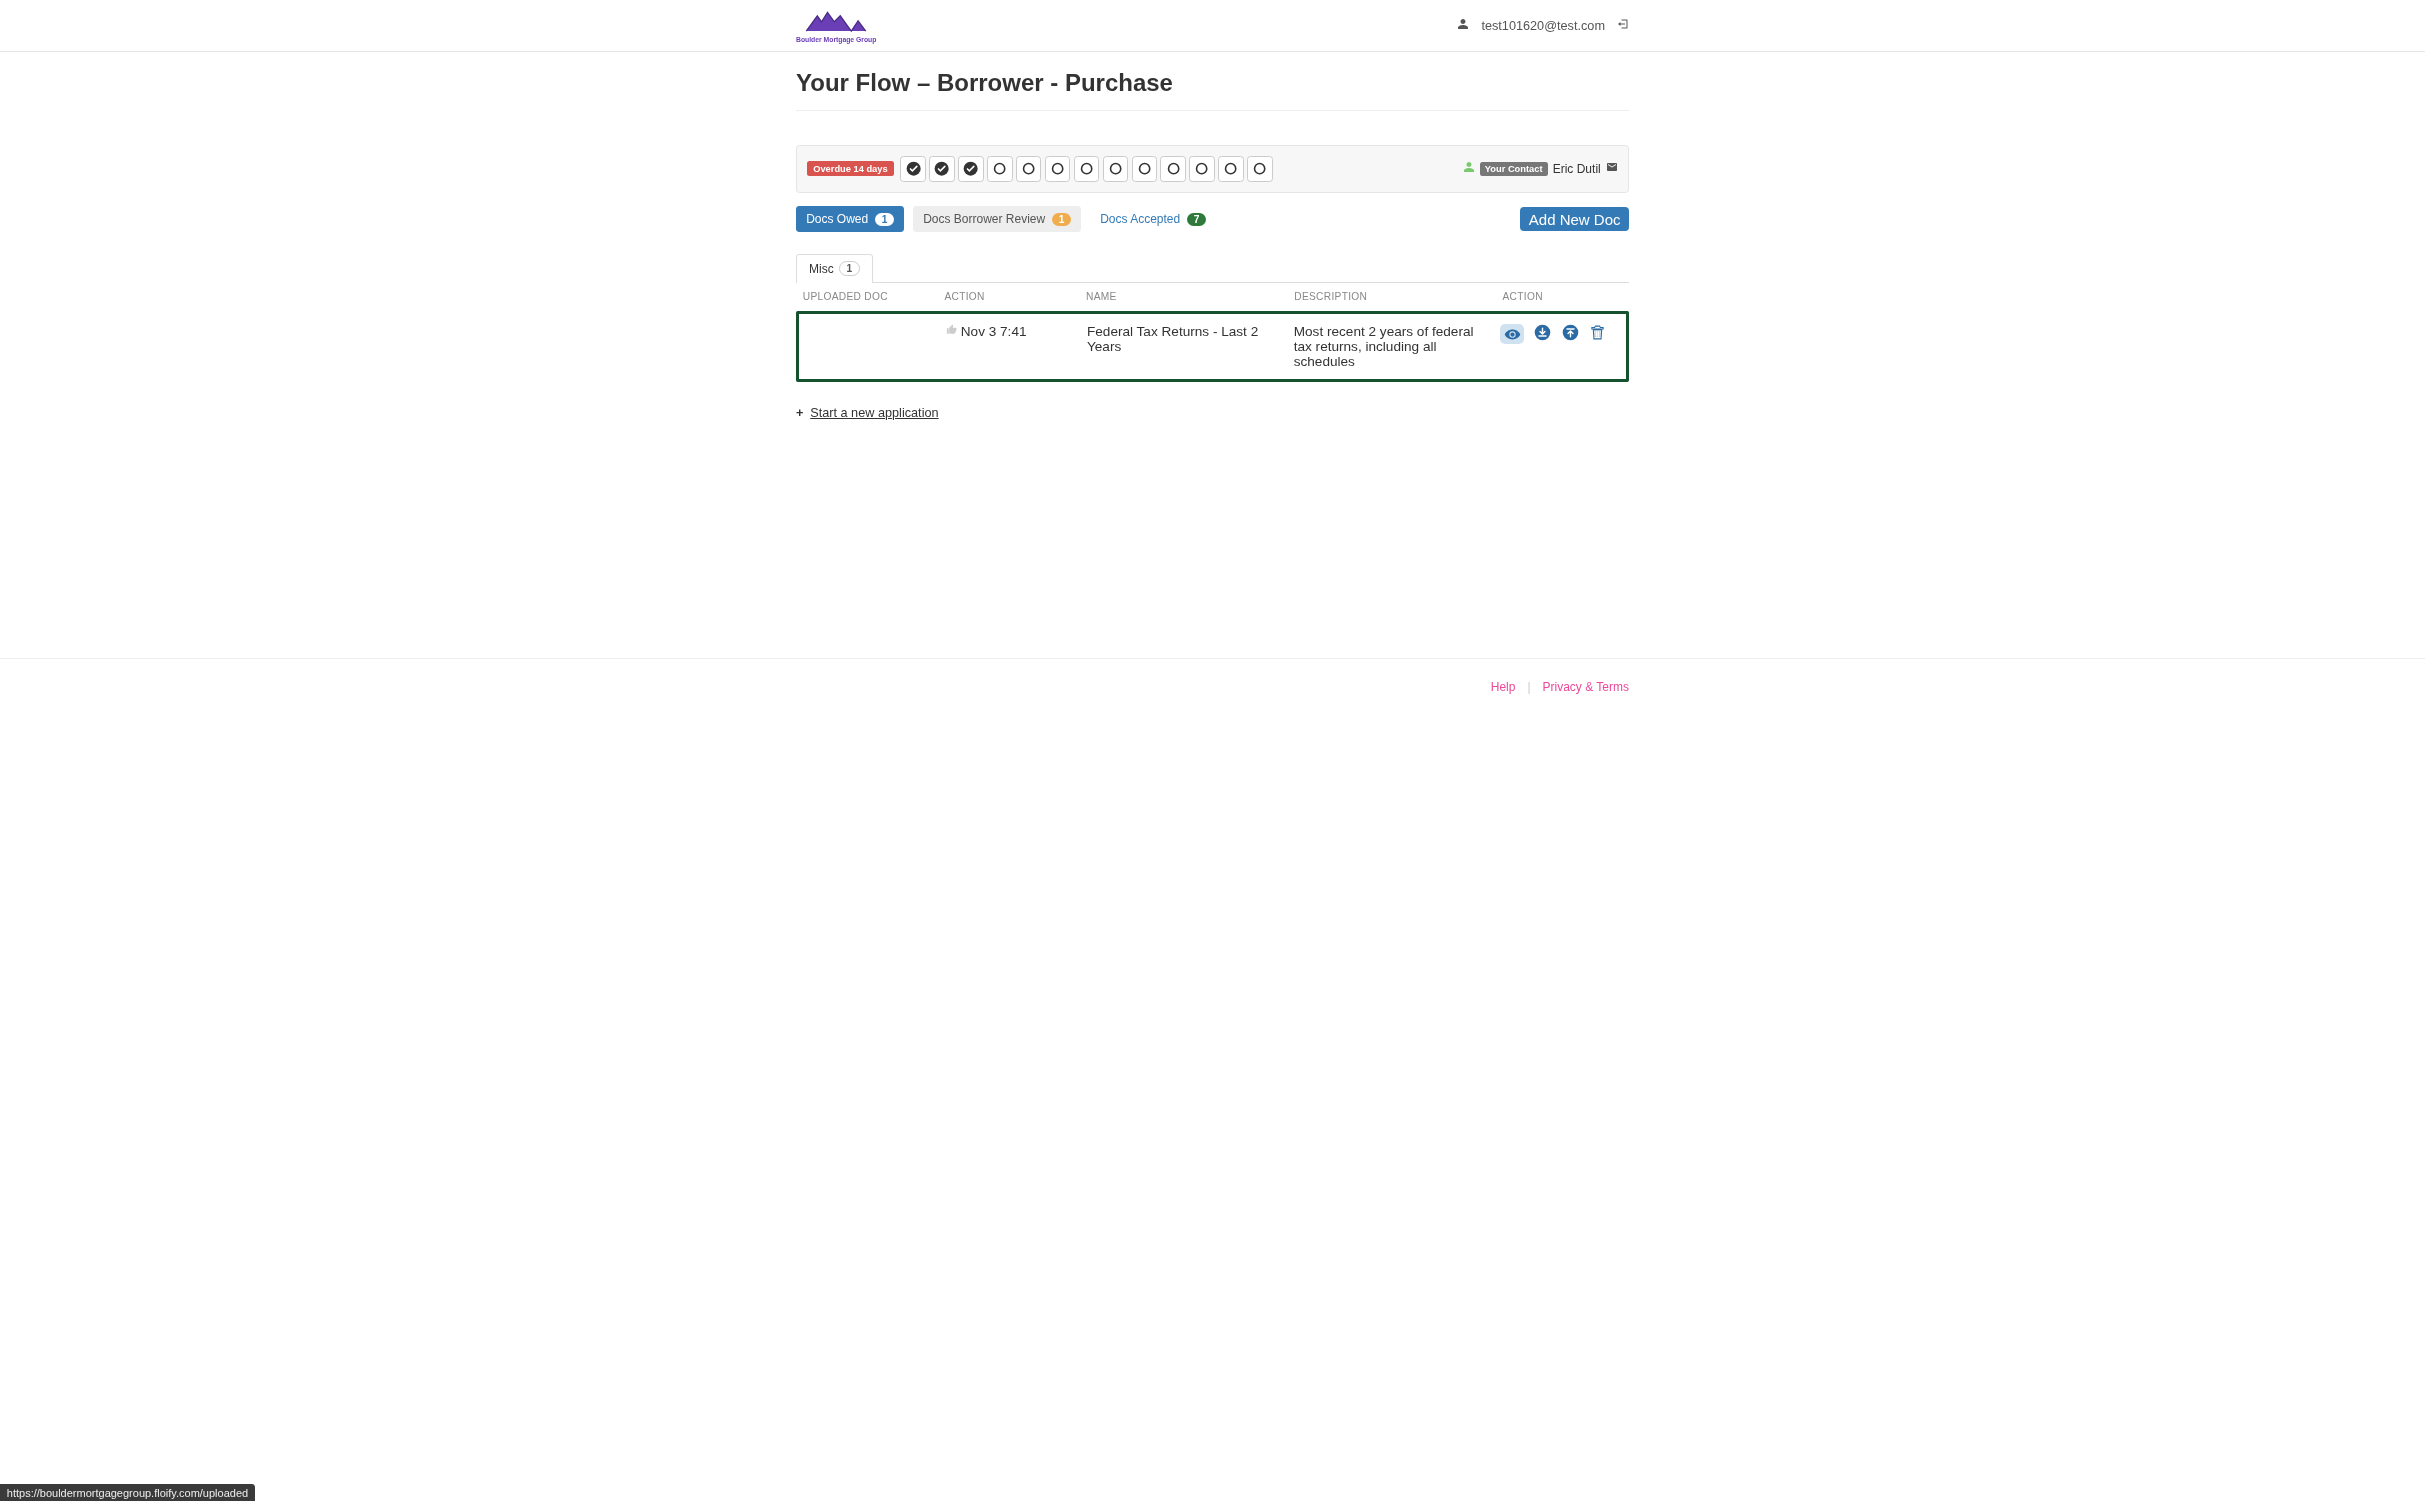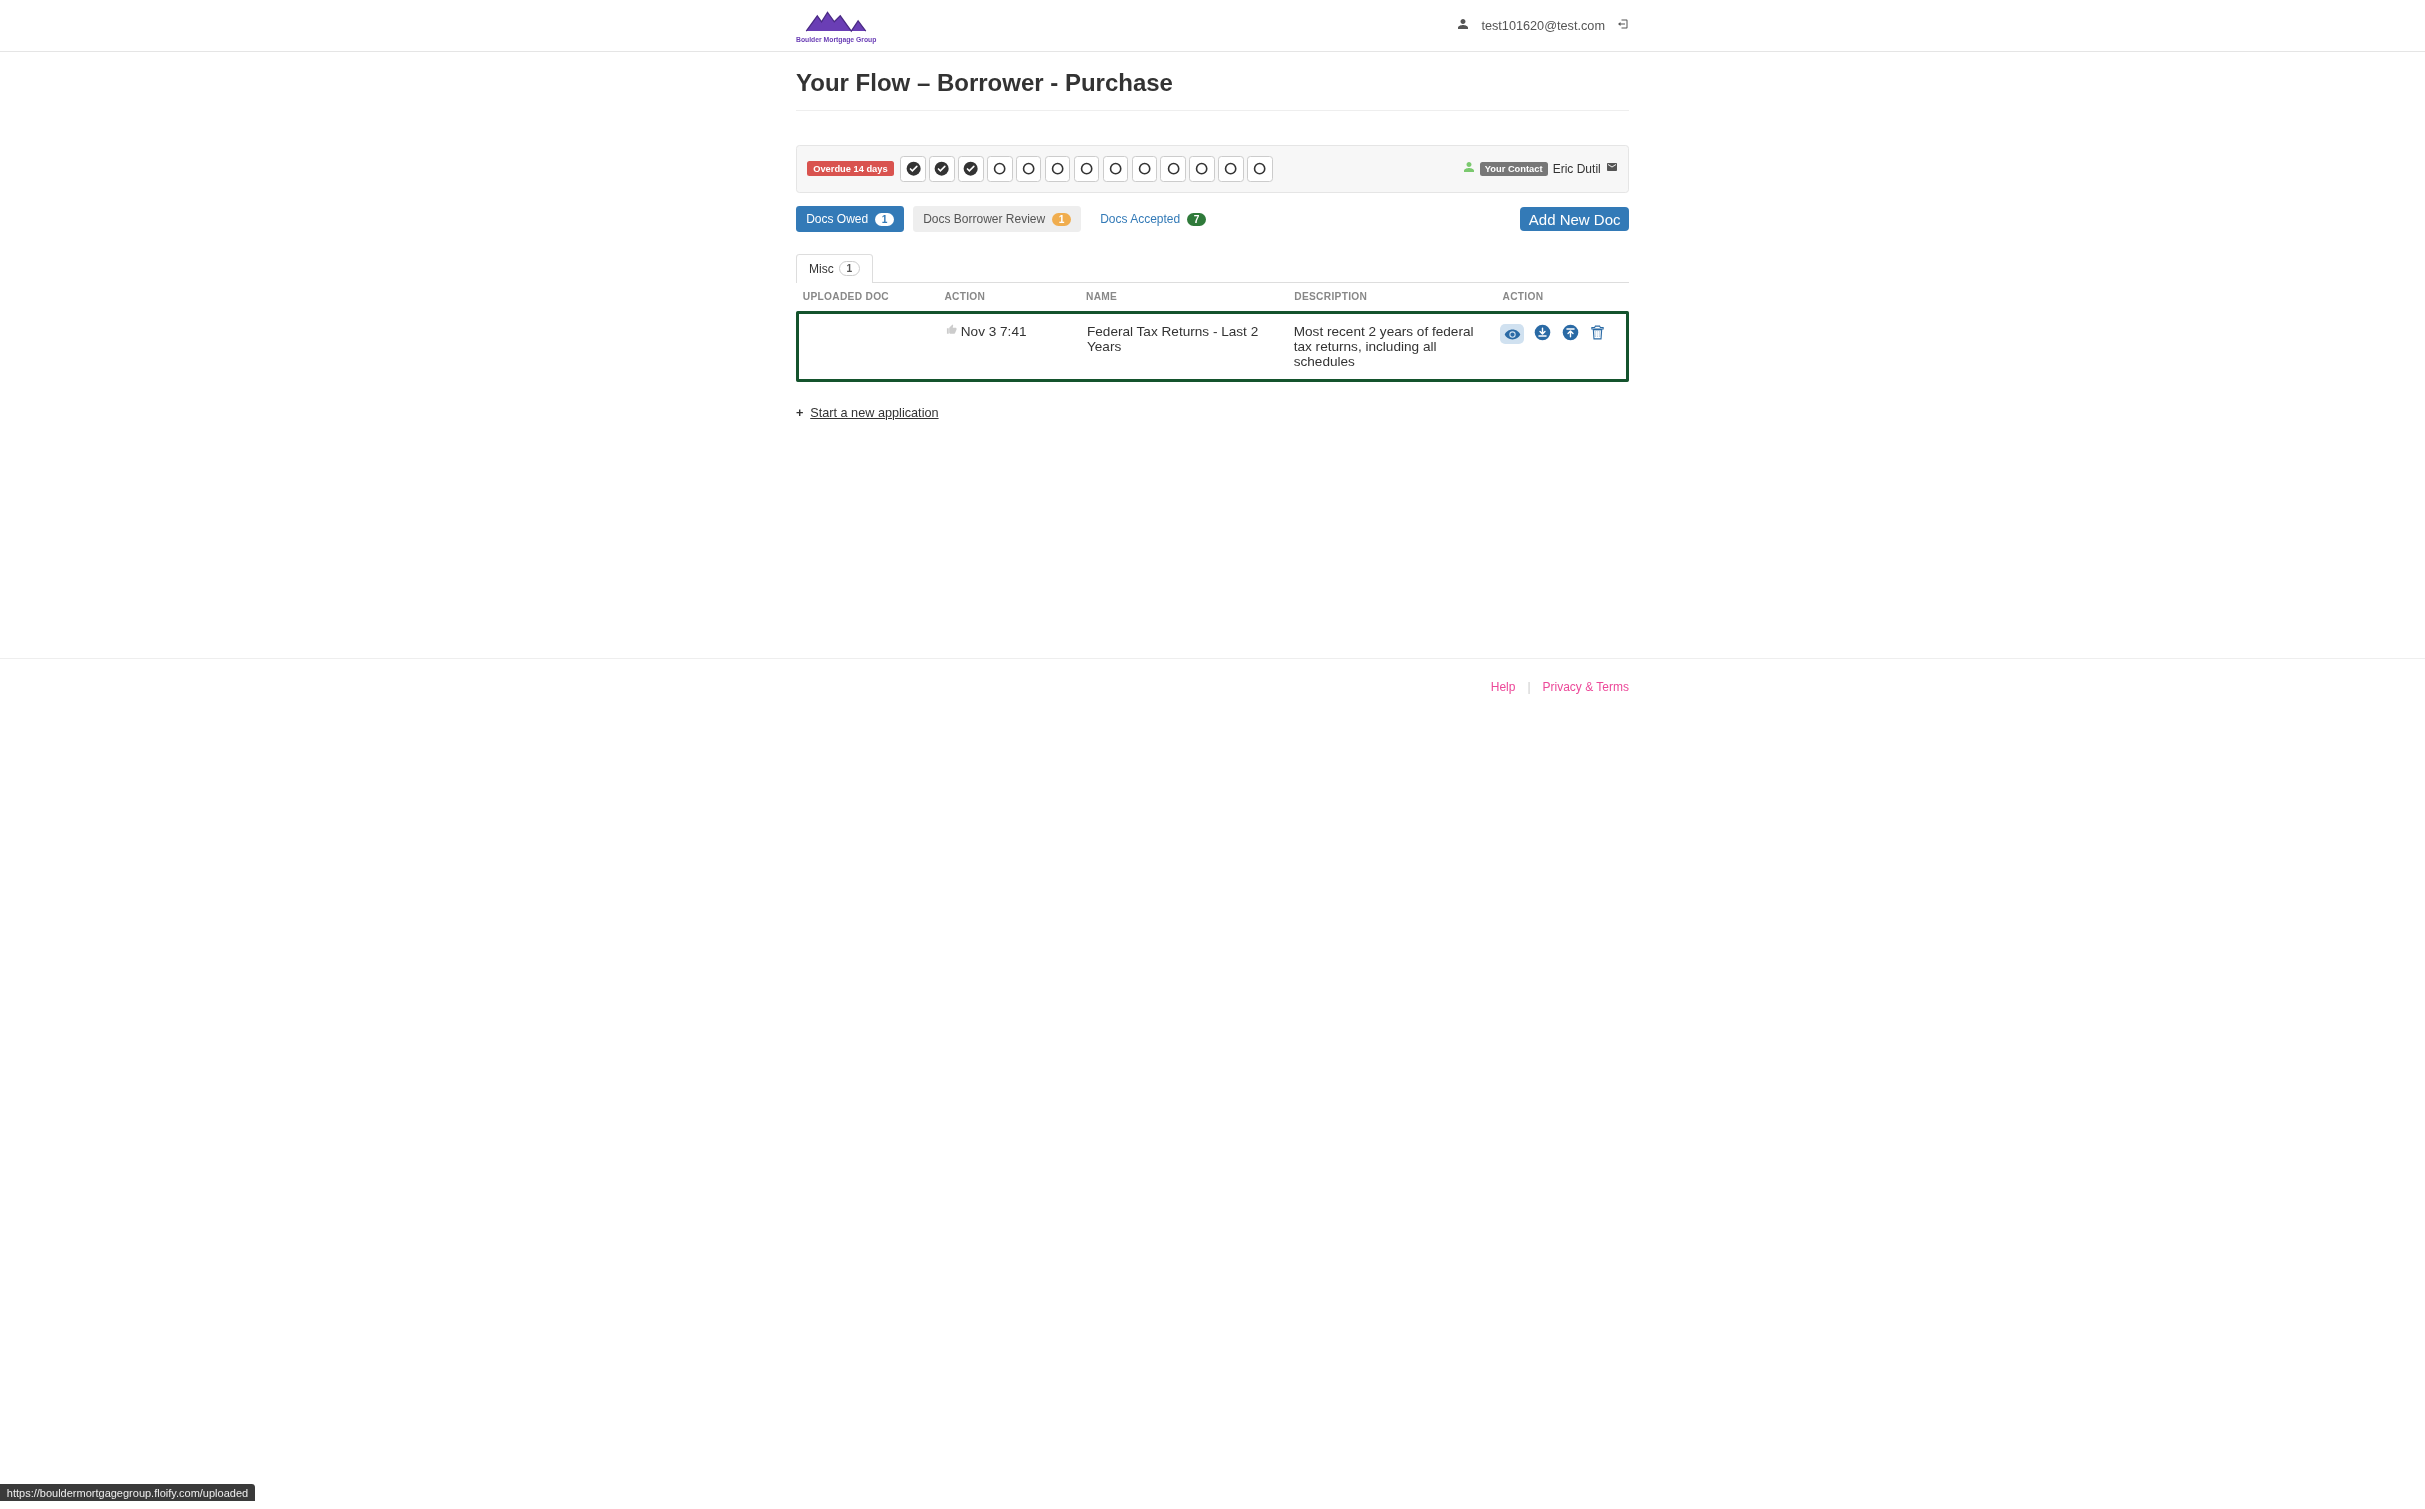--- a/index.html
+++ b/index.html
@@ -59,21 +59,21 @@
   .plus { font-weight:bold; }
 
   .footer { margin-top:238px; border-top:0.8px solid #eee; padding:20.4px 0; }
   .footer .container { display:flex; justify-content:flex-end; gap:12px; font-size:12px; }
   .footer a { color:#ec4899; text-decoration:none; cursor:pointer; }
   .footer .divider { color:#ccc; }
 
   .status-url { position:fixed; bottom:8px; left:0; background:#3a3a3a; color:#eee; font-size:11px; padding:2.5px 6.8px; border-radius:0 3.4px 0 0; }
 
   .table-header-row { display:flex; width:100%; }
-  .table-header-row > div { font-size:10.2px; color:#888; font-weight:700; padding:8.5px 6.8px; letter-spacing:0.3px; }
+  .table-header-row > div { font-size:10.2px; color:#888; font-weight:400; padding:8.5px 6.8px; letter-spacing:0.3px; }
 </style>
 </head>
 <body>
 
 <div class="topbar">
   <div class="container">
     <div class="logo">
       <svg width="68" height="25.5" viewBox="0 0 80 30">
         <polygon points="5,26 18,8 23,15 30,4 38,15 45,8 58,26" fill="#6a3eb5"></polygon>
         <polygon points="58,26 66,14 75,26" fill="#6a3eb5"></polygon>

